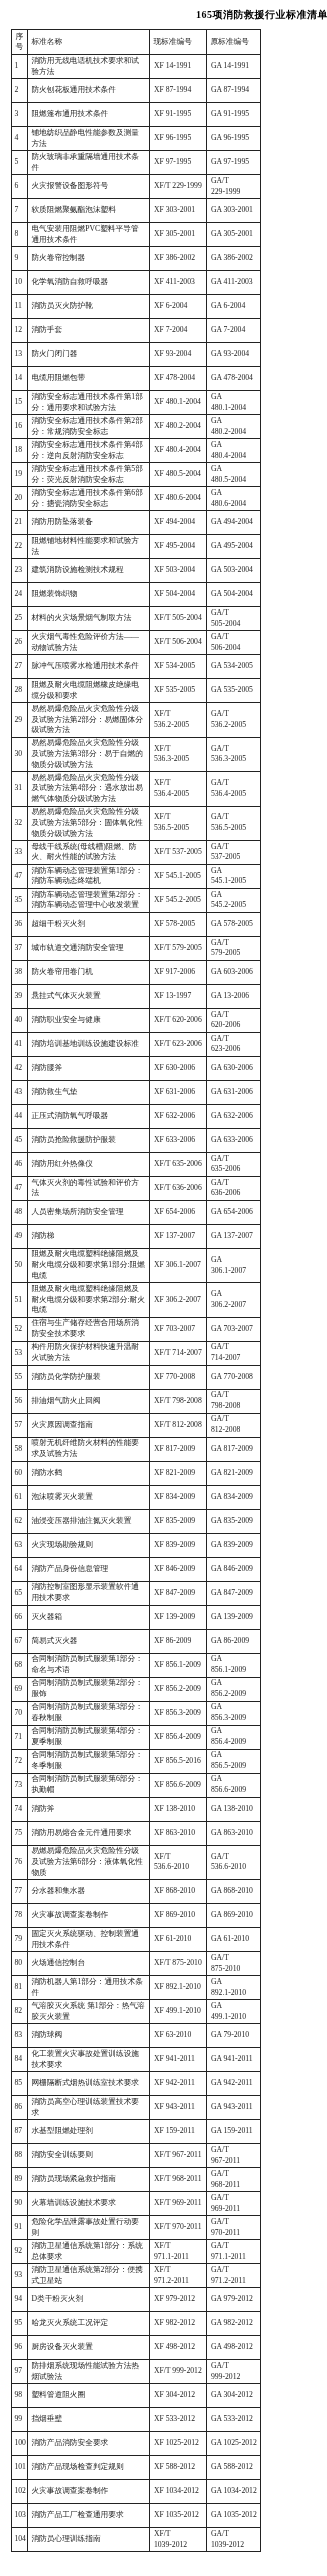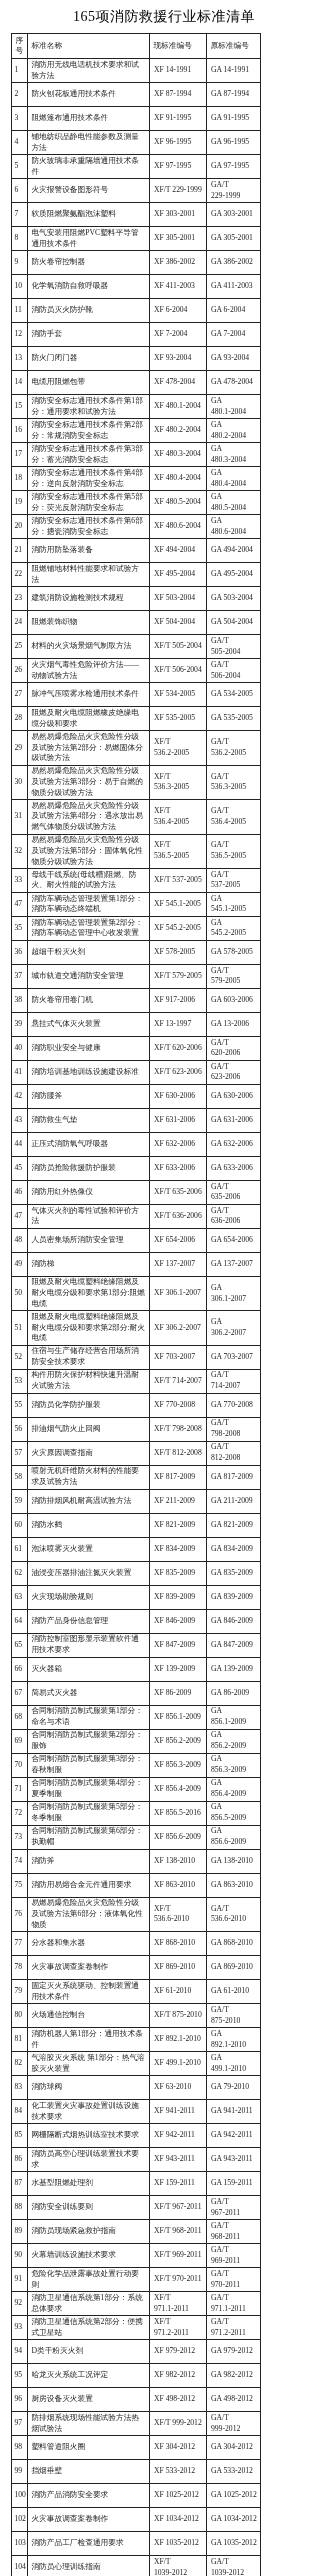--- a/index.html
+++ b/index.html
@@ -6,23 +6,23 @@
   body{
     width:328px;
     min-height:3954px;
     background:#ffffff;
     font-family:"Liberation Serif","DejaVu Serif",serif;
     color:#1c1c1c;
     position:relative;
     overflow-x:hidden;
   }
   .page-title{
-    text-align:center;
-    font-size:14px;
-    font-weight:normal;
+    text-align:right;
+    font-size:10px;
+    font-weight:bold;
     color:#000;
     margin:8.2px 0 7.2px 0;
     letter-spacing:0.5px;
   }
   table.std-table{
     border-collapse:collapse;
     table-layout:fixed;
     width:249px;
     margin-left:10.8px;
     margin-bottom:7.2px;
@@ -160,27 +160,20 @@
 480.1-2004</td>
       </tr>
       <tr>
         <td class="c-no">16</td>
         <td class="c-name">消防安全标志通用技术条件第2部分：常规消防安全标志</td>
         <td class="c-xf">XF 480.2-2004</td>
         <td class="c-ga">GA
 480.2-2004</td>
       </tr>
       <tr>
-        <td class="c-no">17</td>
-        <td class="c-name">消防安全标志通用技术条件第3部分：蓄光消防安全标志</td>
-        <td class="c-xf">XF 480.3-2004</td>
-        <td class="c-ga">GA
-480.3-2004</td>
-      </tr>
-      <tr>
         <td class="c-no">18</td>
         <td class="c-name">消防安全标志通用技术条件第4部分：逆向反射消防安全标志</td>
         <td class="c-xf">XF 480.4-2004</td>
         <td class="c-ga">GA
 480.4-2004</td>
       </tr>
       <tr>
         <td class="c-no">19</td>
         <td class="c-name">消防安全标志通用技术条件第5部分：荧光反射消防安全标志</td>
         <td class="c-xf">XF 480.5-2004</td>
@@ -433,26 +426,20 @@
         <td class="c-ga">GA/T
 812-2008</td>
       </tr>
       <tr>
         <td class="c-no">58</td>
         <td class="c-name">喷射无机纤维防火材料的性能要求及试验方法</td>
         <td class="c-xf">XF 817-2009</td>
         <td class="c-ga">GA 817-2009</td>
       </tr>
       <tr>
-        <td class="c-no">59</td>
-        <td class="c-name">消防排烟风机耐高温试验方法</td>
-        <td class="c-xf">XF 211-2009</td>
-        <td class="c-ga">GA 211-2009</td>
-      </tr>
-      <tr>
         <td class="c-no">60</td>
         <td class="c-name">消防水鹤</td>
         <td class="c-xf">XF 821-2009</td>
         <td class="c-ga">GA 821-2009</td>
       </tr>
       <tr>
         <td class="c-no">61</td>
         <td class="c-name">泡沫喷雾灭火装置</td>
         <td class="c-xf">XF 834-2009</td>
         <td class="c-ga">GA 834-2009</td>
@@ -703,20 +690,26 @@
         <td class="c-no">99</td>
         <td class="c-name">挡烟垂壁</td>
         <td class="c-xf">XF 533-2012</td>
         <td class="c-ga">GA 533-2012</td>
       </tr>
       <tr>
         <td class="c-no">100</td>
         <td class="c-name">消防产品消防安全要求</td>
         <td class="c-xf">XF 1025-2012</td>
         <td class="c-ga">GA 1025-2012</td>
+      </tr>
+      <tr>
+        <td class="c-no">101</td>
+        <td class="c-name">消防产品现场检查判定规则</td>
+        <td class="c-xf">XF 588-2012</td>
+        <td class="c-ga">GA 588-2012</td>
       </tr>
       <tr>
         <td class="c-no">102</td>
         <td class="c-name">火灾事故调查案卷制作</td>
         <td class="c-xf">XF 1034-2012</td>
         <td class="c-ga">GA 1034-2012</td>
       </tr>
       <tr>
         <td class="c-no">103</td>
         <td class="c-name">消防产品工厂检查通用要求</td>

